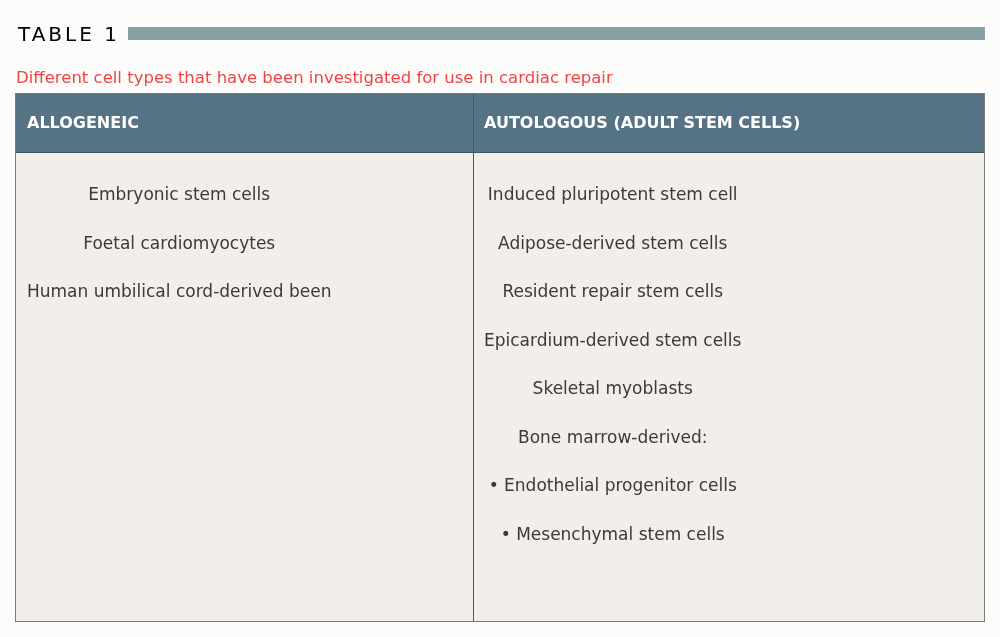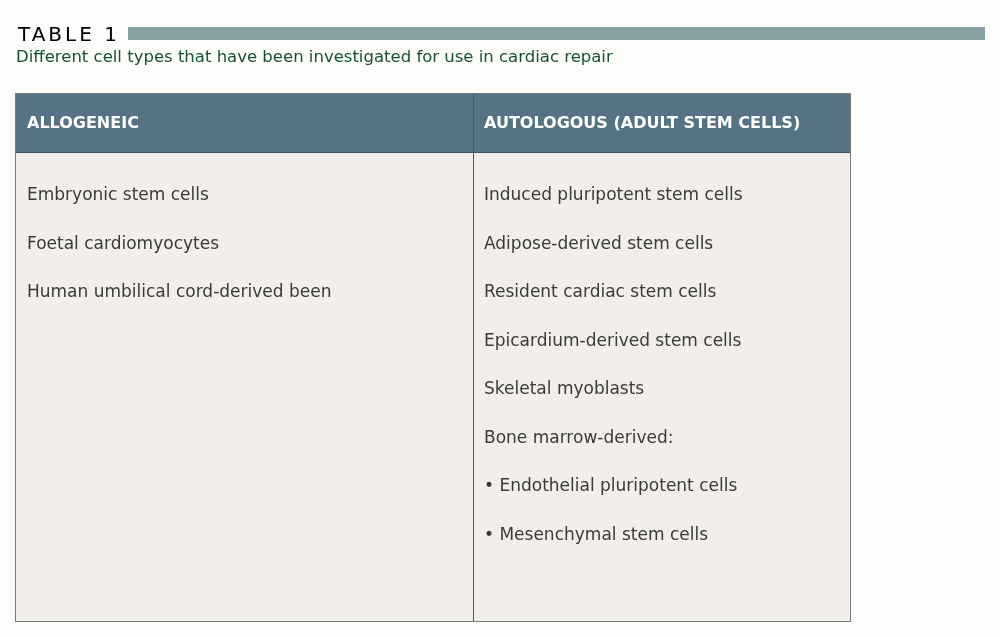--- a/index.html
+++ b/index.html
@@ -10,42 +10,42 @@
   .table-label {
     position: absolute; left: 18px; top: 22px;
     font-size: 20px; letter-spacing: 3px; color: #000000; font-weight: normal;
     line-height: 24px;
   }
   .title-bar {
     position: absolute; left: 128px; top: 27px; width: 857px; height: 13px;
     background: #87a0a3;
   }
   .caption {
-    position: absolute; left: 16px; top: 46px;
-    font-size: 16.5px; color: #14532d; line-height: 22px;
+    position: absolute; left: 16px; top: 67px;
+    font-size: 16.5px; color: #ef4444; line-height: 22px;
   }
   .table {
-    position: absolute; left: 15px; top: 93px; width: 836px; height: 529px;
+    position: absolute; left: 15px; top: 93px; width: 970px; height: 529px;
     box-sizing: border-box; border: 1px solid #7a7a7a; background: #f2efea;
   }
   .thead {
     position: absolute; left: 0; top: 0; right: 0; height: 58px;
     background: #567385; border-bottom: 1px solid #3f5463;
   }
   .th {
     position: absolute; top: 0; height: 58px; line-height: 58px;
     color: #ffffff; font-weight: bold; font-size: 16px;
   }
   .th.c1 { left: 11px; }
   .th.c2 { left: 468px; }
   .divider {
     position: absolute; left: 457px; top: 0; bottom: 0; width: 1px; background: #555;
   }
   .col {
-    position: absolute; top: 58px; margin: 0; padding: 0; list-style: none;
+    position: absolute; top: 58px; margin: 0; padding: 0; list-style: none; text-align: center;
   }
   .col.c1 { left: 11px; }
   .col.c2 { left: 468px; }
   .col li {
     font-size: 17px; color: #3a3a3a; height: 48.5px; line-height: 48.5px;
   }
   .col li:first-child { margin-top: 18px; }
 </style>
 </head>
 <body>
@@ -61,22 +61,22 @@
   </div>
   <div class="divider"></div>
 
   <ul class="col c1">
     <li>Embryonic stem cells</li>
     <li>Foetal cardiomyocytes</li>
     <li>Human umbilical cord-derived been</li>
   </ul>
 
   <ul class="col c2">
-    <li>Induced pluripotent stem cells</li>
+    <li>Induced pluripotent stem cell</li>
     <li>Adipose-derived stem cells</li>
-    <li>Resident cardiac stem cells</li>
+    <li>Resident repair stem cells</li>
     <li>Epicardium-derived stem cells</li>
     <li>Skeletal myoblasts</li>
     <li>Bone marrow-derived:</li>
-    <li>• Endothelial pluripotent cells</li>
+    <li>• Endothelial progenitor cells</li>
     <li>• Mesenchymal stem cells</li>
   </ul>
 </div>
 
 </body></html>

